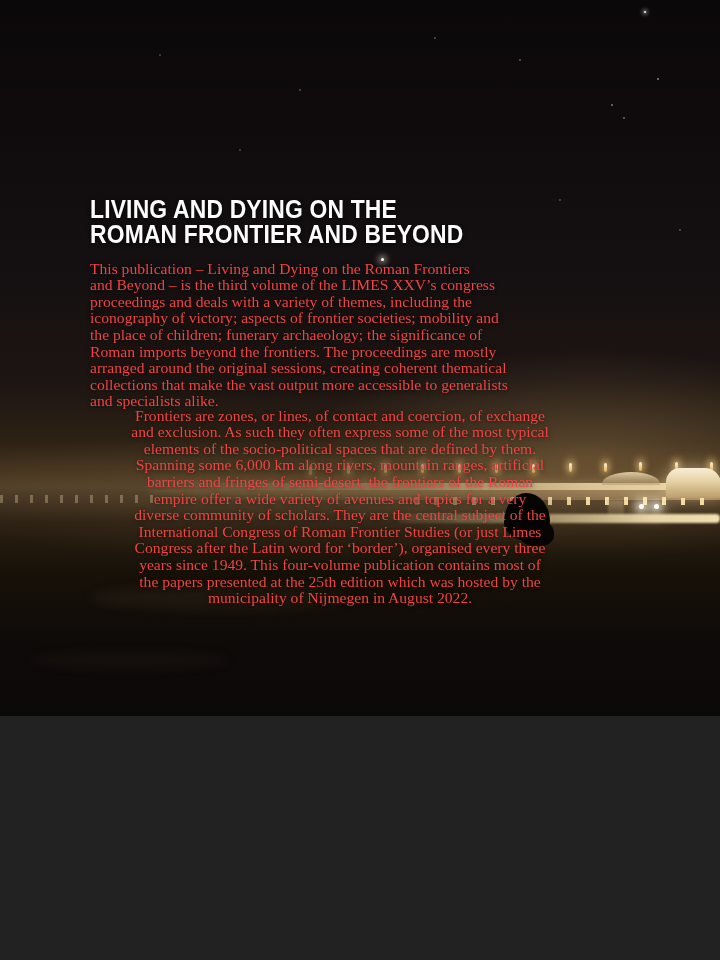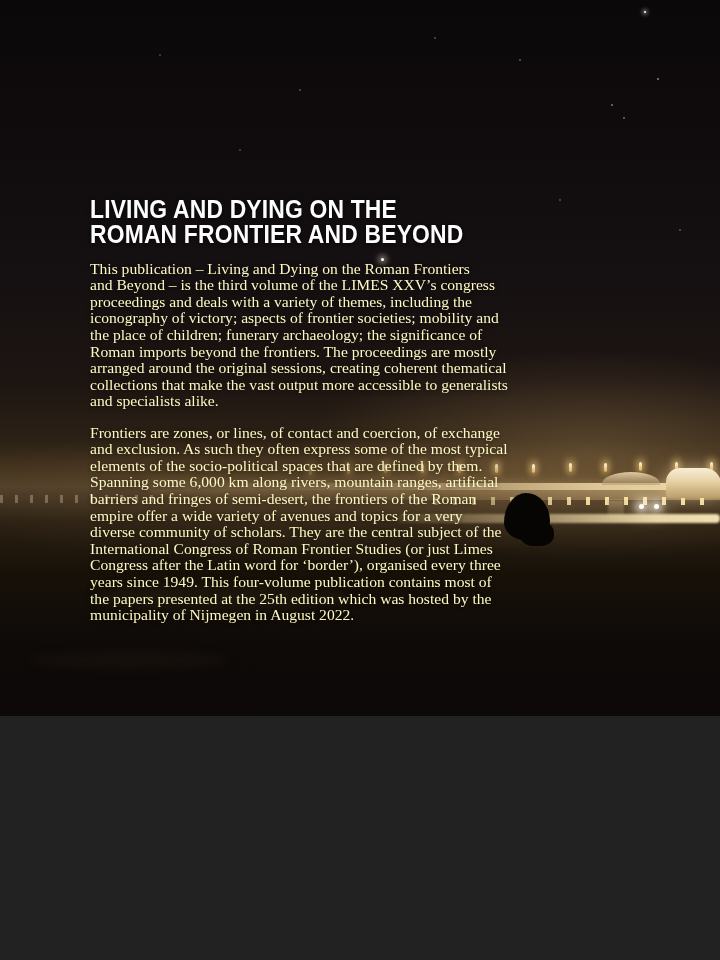--- a/index.html
+++ b/index.html
@@ -91,23 +91,23 @@
   .title{
     position:absolute; left:90px; top:180px; z-index:5;
     font-family:"Liberation Sans",sans-serif; font-weight:700;
     font-size:26px; line-height:25px; letter-spacing:0.2px; color:#fdfdfd;
     transform:scaleX(0.88); transform-origin:left top; white-space:pre-line;
     text-shadow:0 1px 5px rgba(0,0,0,0.6);
   }
   .para{
     position:absolute; left:90px; z-index:5; width:500px;
     font-family:"Liberation Serif",serif; font-size:15.6px; line-height:16.6px;
-    color:#fef9c3; white-space:pre-line; text-shadow:0 1px 4px rgba(0,0,0,0.55);
+    color:#ef4444; white-space:pre-line; text-shadow:0 1px 4px rgba(0,0,0,0.55);
   }
-  .para1{top:245px;} .para2{top:409px;}
+  .para1{top:245px;} .para2{top:392px;text-align:center;}
   
   .divider{position:absolute; left:0; top:735px; width:720px; height:6px; background:#f8f7f4;}
   .band{position:absolute; left:0; top:741px; width:720px; height:219px; background:#422539;}
 </style>
 </head>
 <body>
 
 <div class="cover">
 
   <div class="photo">

